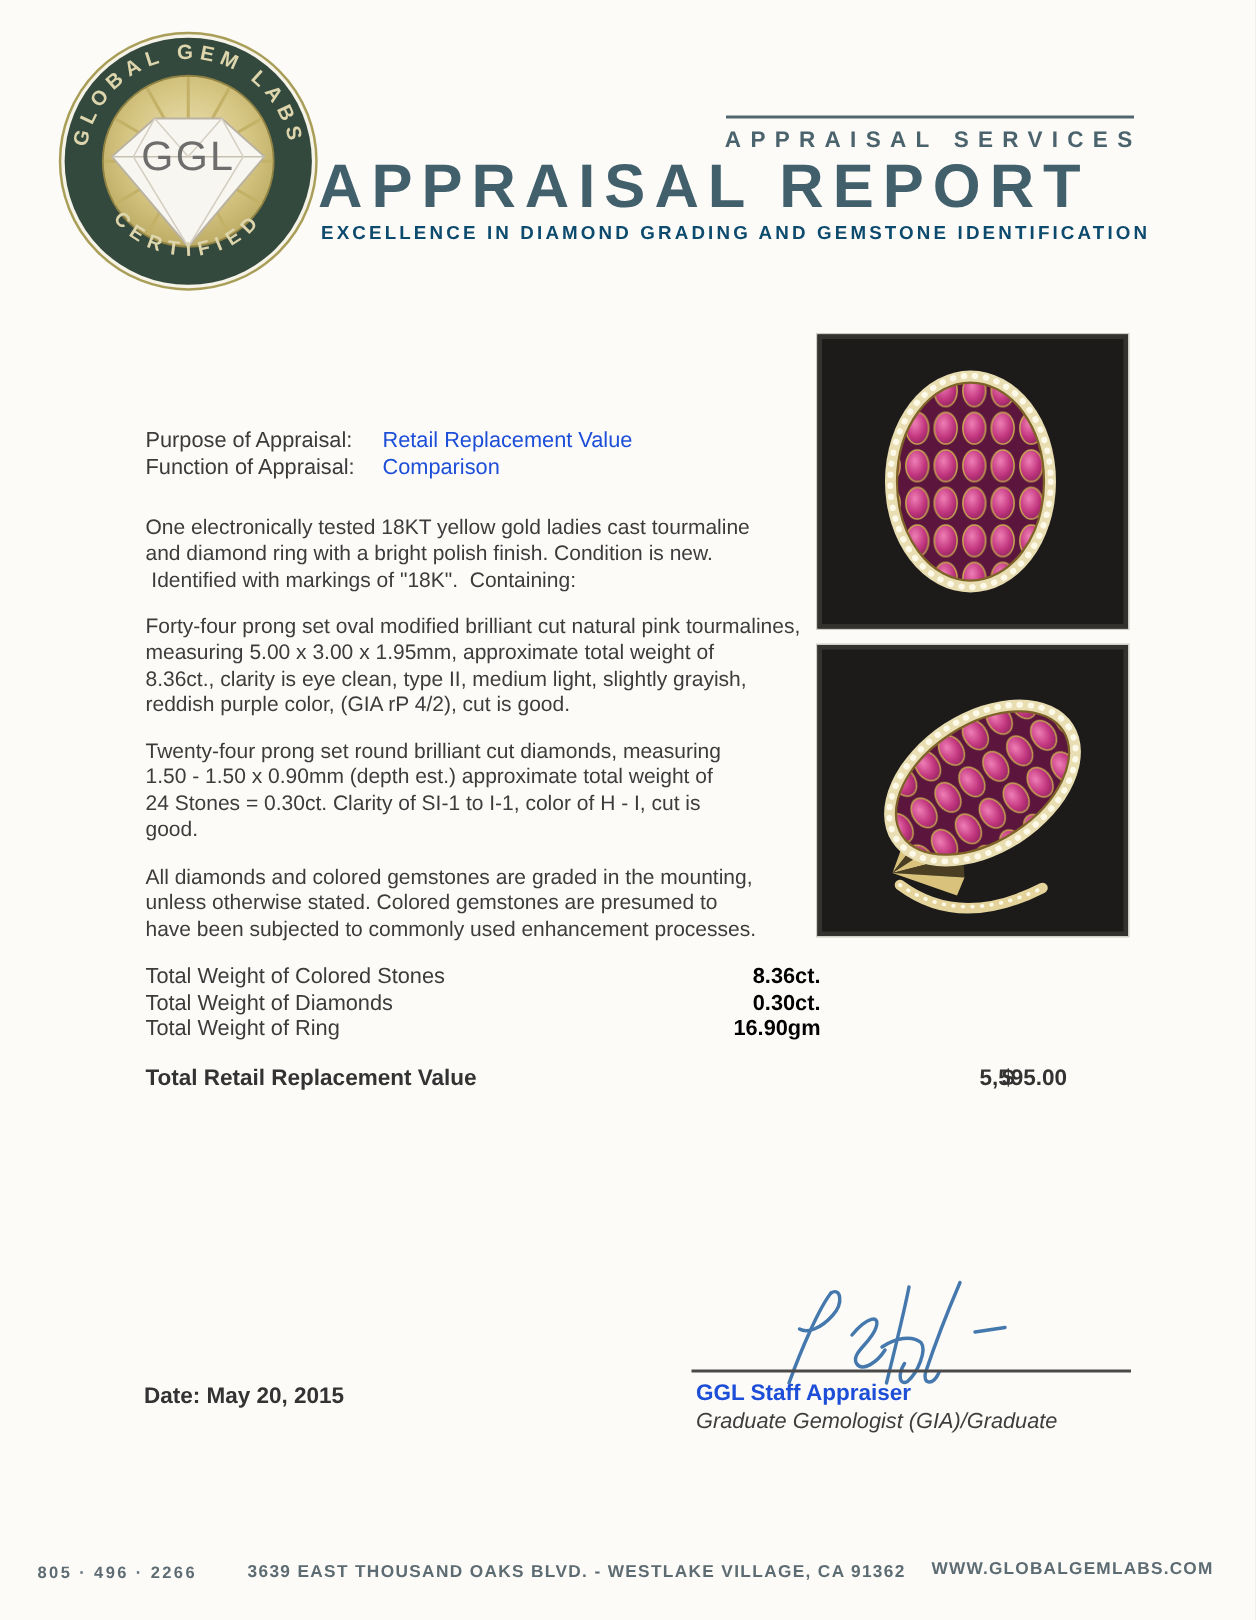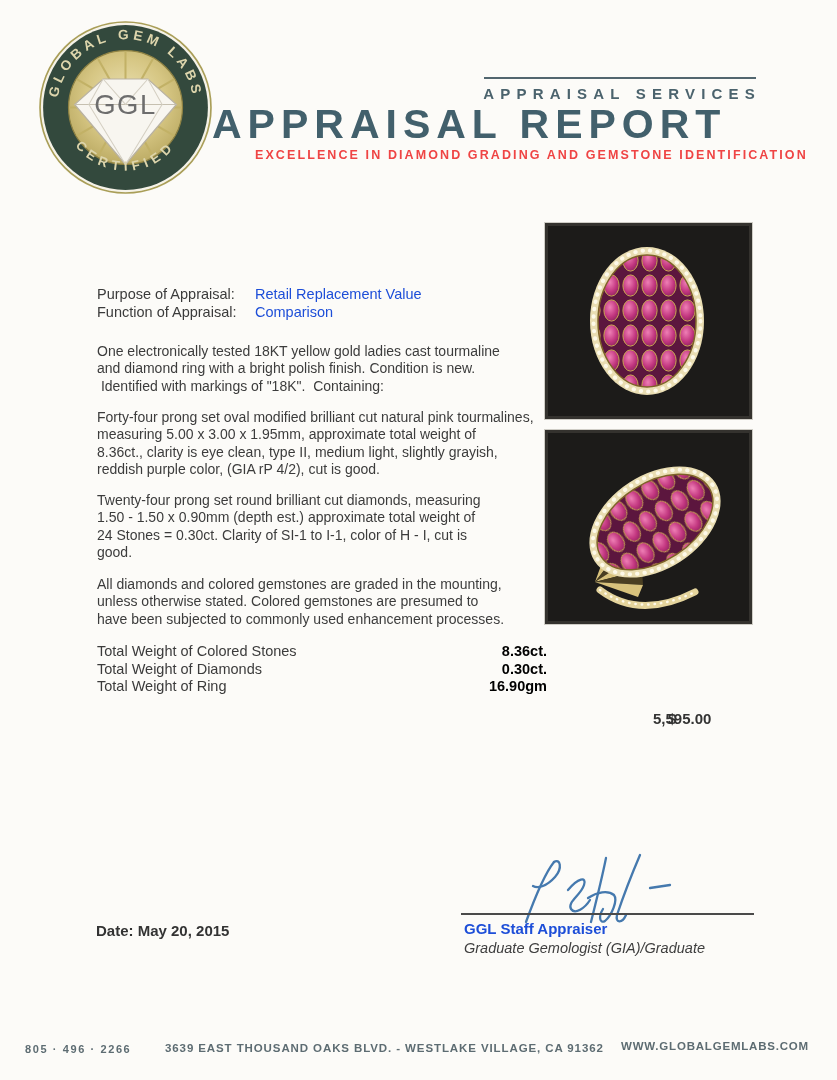--- a/index.html
+++ b/index.html
@@ -24,21 +24,21 @@
   .division{
     position:absolute;top:85px;right:76px;
     font-size:15px;font-weight:bold;color:#4b636d;letter-spacing:6.2px;white-space:nowrap;
   }
   .report-title{
     position:absolute;top:101px;left:212px;
     font-size:41px;font-weight:bold;color:#42606c;letter-spacing:6px;white-space:nowrap;
   }
   .report-tagline{
     position:absolute;top:148px;left:214px;
-    font-size:12.5px;font-weight:bold;color:#ef4444;letter-spacing:2.1px;white-space:nowrap;margin-left:41px;
+    font-size:12.5px;font-weight:bold;color:#0c4a6e;letter-spacing:2.1px;white-space:nowrap;
   }
   
   .purpose-block{position:absolute;left:97px;top:286px;display:grid;grid-template-columns:158px auto;row-gap:1px;font-size:14.5px;line-height:17.4px;}
   .purpose-block .val{font-weight:normal;color:#1d4ed8;}
   .para{position:absolute;left:97px;width:540px;font-size:14px;line-height:17.3px;white-space:pre-wrap;color:#3c3c3c;}
   .para-description{top:343px;}
   .para-tourmaline{top:409px;}
   .para-diamond{top:492px;}
   .para-disclaimer{top:576px;}
   .totals{position:absolute;left:97px;top:643px;width:450px;}
@@ -194,20 +194,21 @@
       <span class="lab">Total Weight of Diamonds</span>
       <span class="val">0.30ct.</span>
     </div>
     <div class="row">
       <span class="lab">Total Weight of Ring</span>
       <span class="val">16.90gm</span>
     </div>
   </div>
 
   <div class="grand-total">
+    <span class="lab">Total Retail Replacement Value</span>
     <span class="cur">$</span>
     <span class="val">5,595.00</span>
   </div>
 
   <div class="sig-script">
     <svg viewBox="0 0 180 72">
       <g fill="none" stroke="#4579ae" stroke-width="2.3" stroke-linecap="round">
         <path d="M 14,70 C 22,48 34,20 42,10"></path>
         <path d="M 42,10 C 48,6 51,16 43,25 C 35,34 26,37 21,34"></path>
         <path d="M 56,38 C 66,26 75,24 72,33 C 69,43 55,50 59,57 C 63,63 73,56 78,48"></path>

